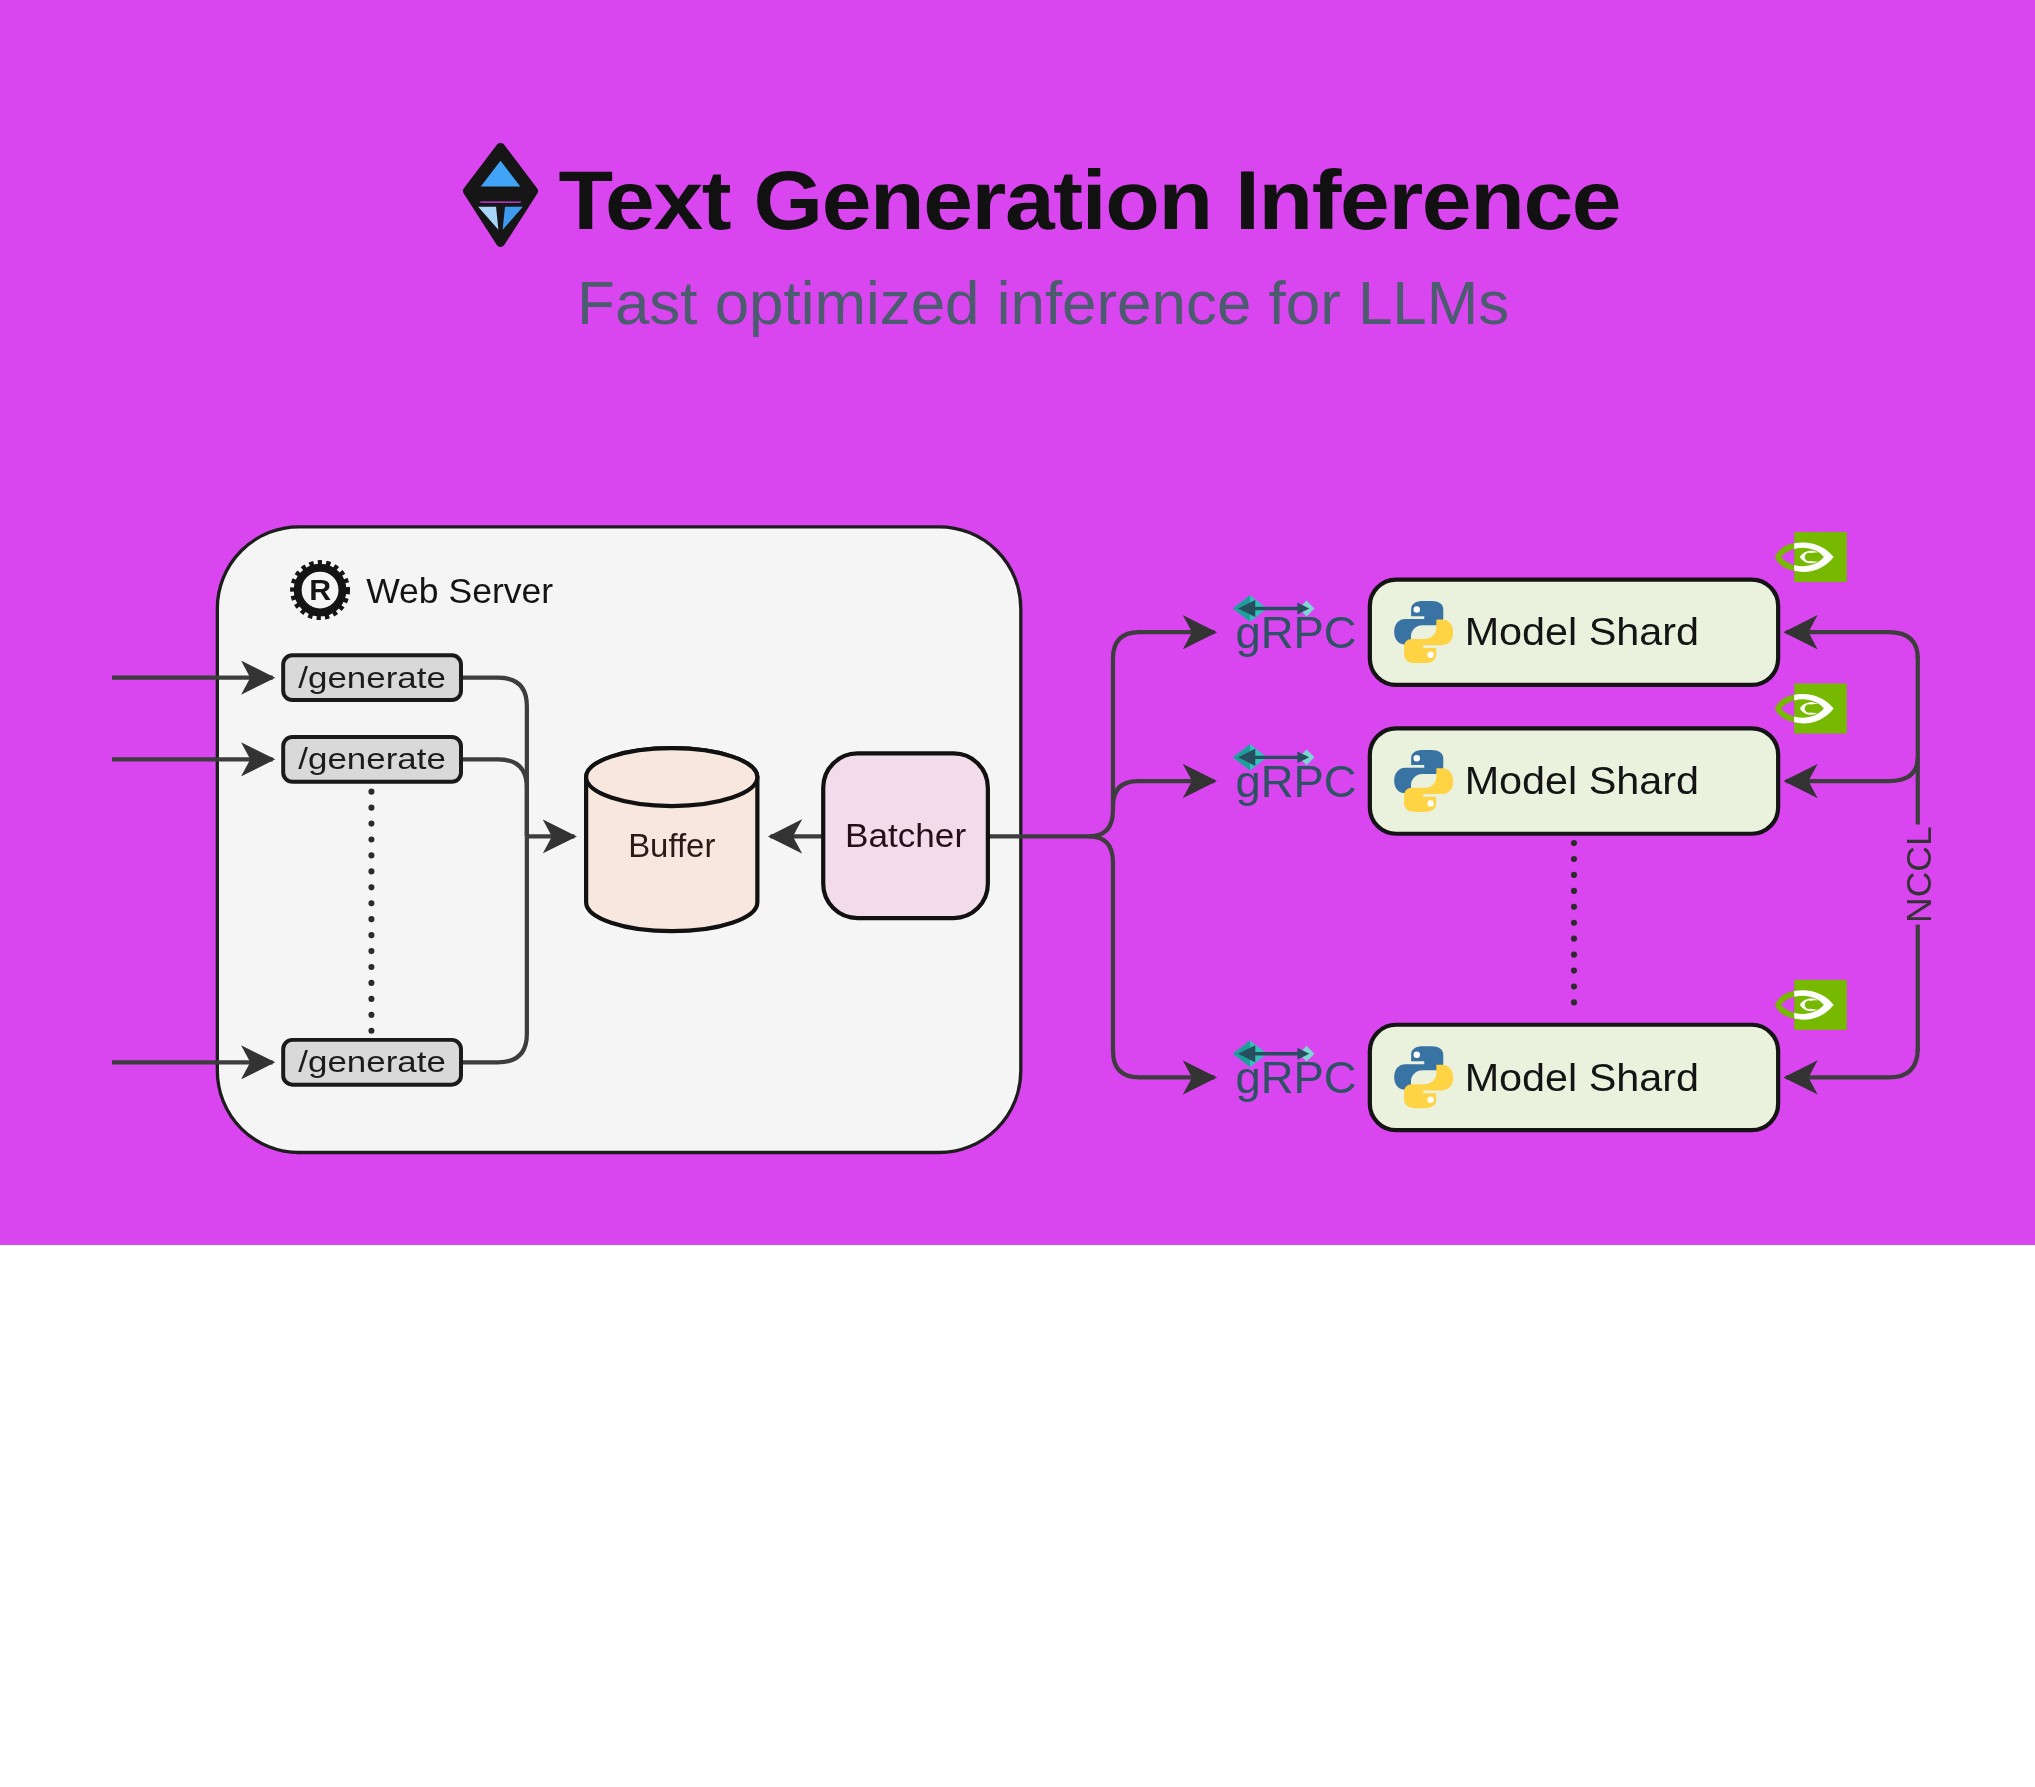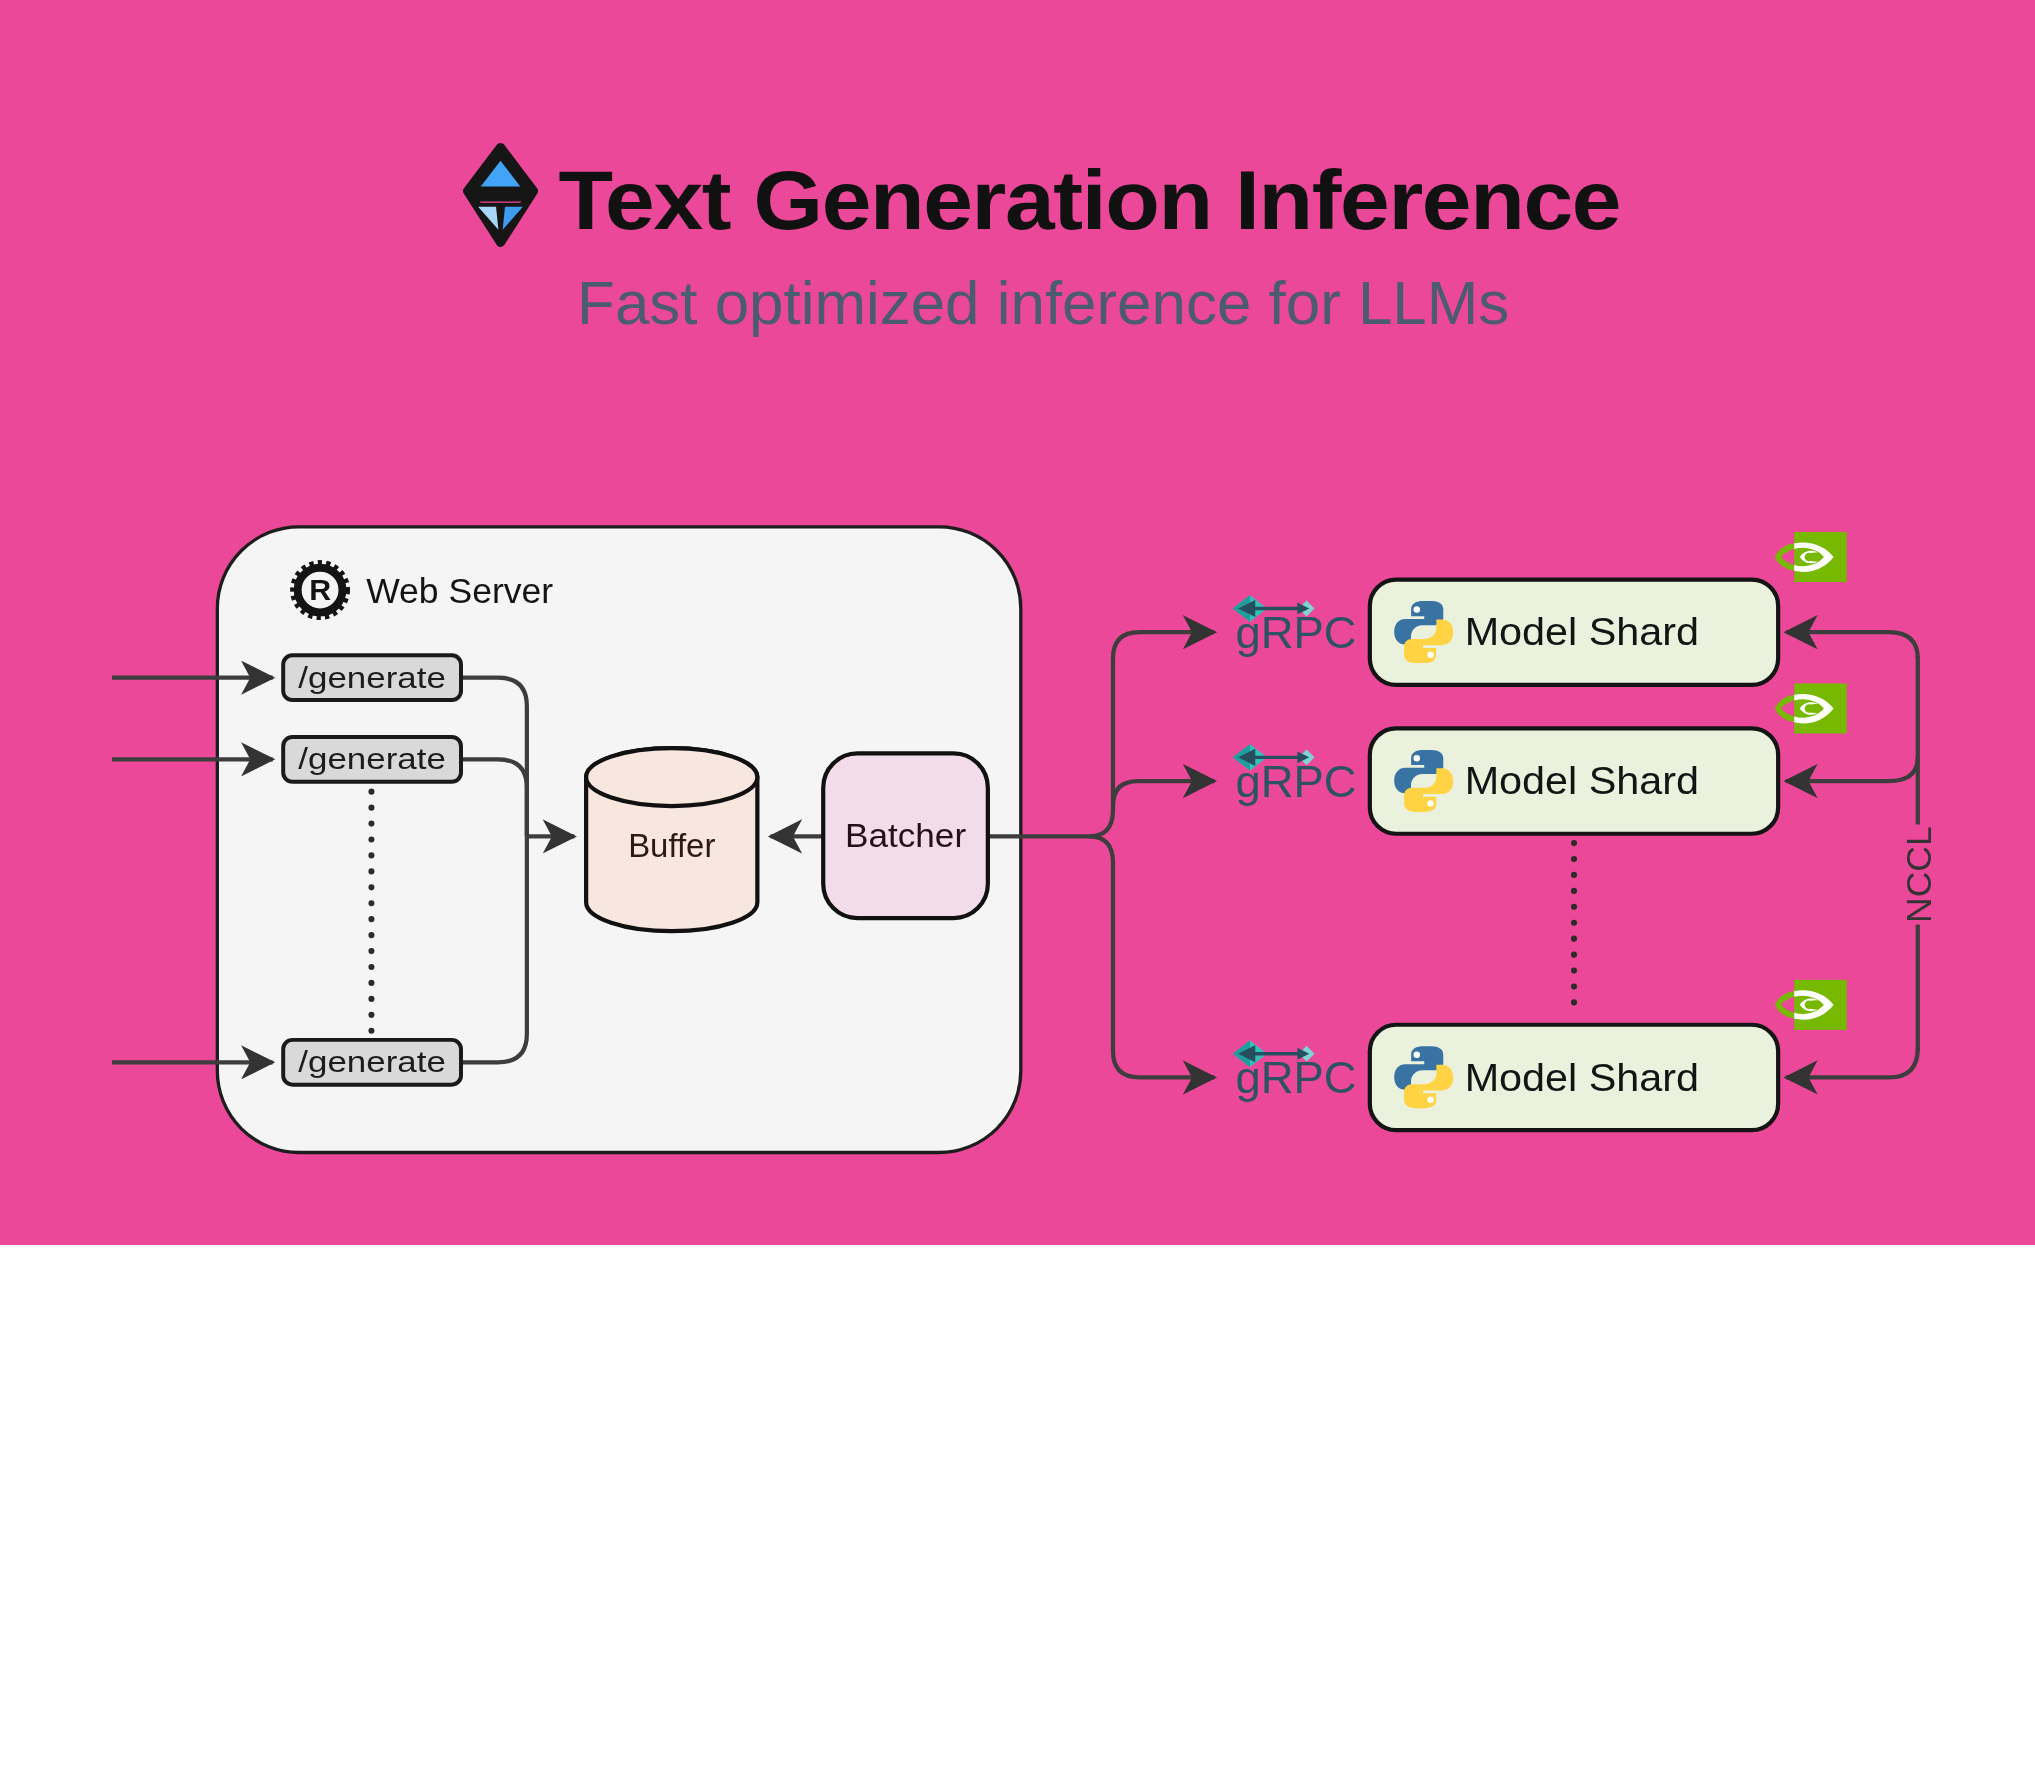--- a/index.html
+++ b/index.html
@@ -1,16 +1,16 @@
 <!DOCTYPE html>
 <html style="font-size:6.5px"><head>
 <meta charset="utf-8">
 <style>
   html,body{margin:0;padding:0;background:#ffffff;}
-  .stage{width:100%;background:#ec4899;}
+  .stage{width:100%;background:#d946ef;}
   svg{display:block;width:100%;height:auto;}
   text{font-family:"Liberation Sans","DejaVu Sans",sans-serif;}
   .title-text{font-weight:900;letter-spacing:-1px;}
   .subtitle-text{font-weight:400;}
   .diagram-label{font-weight:400;}
   .grpc-label{font-weight:400;}
 </style>
 </head>
 <body>
 

